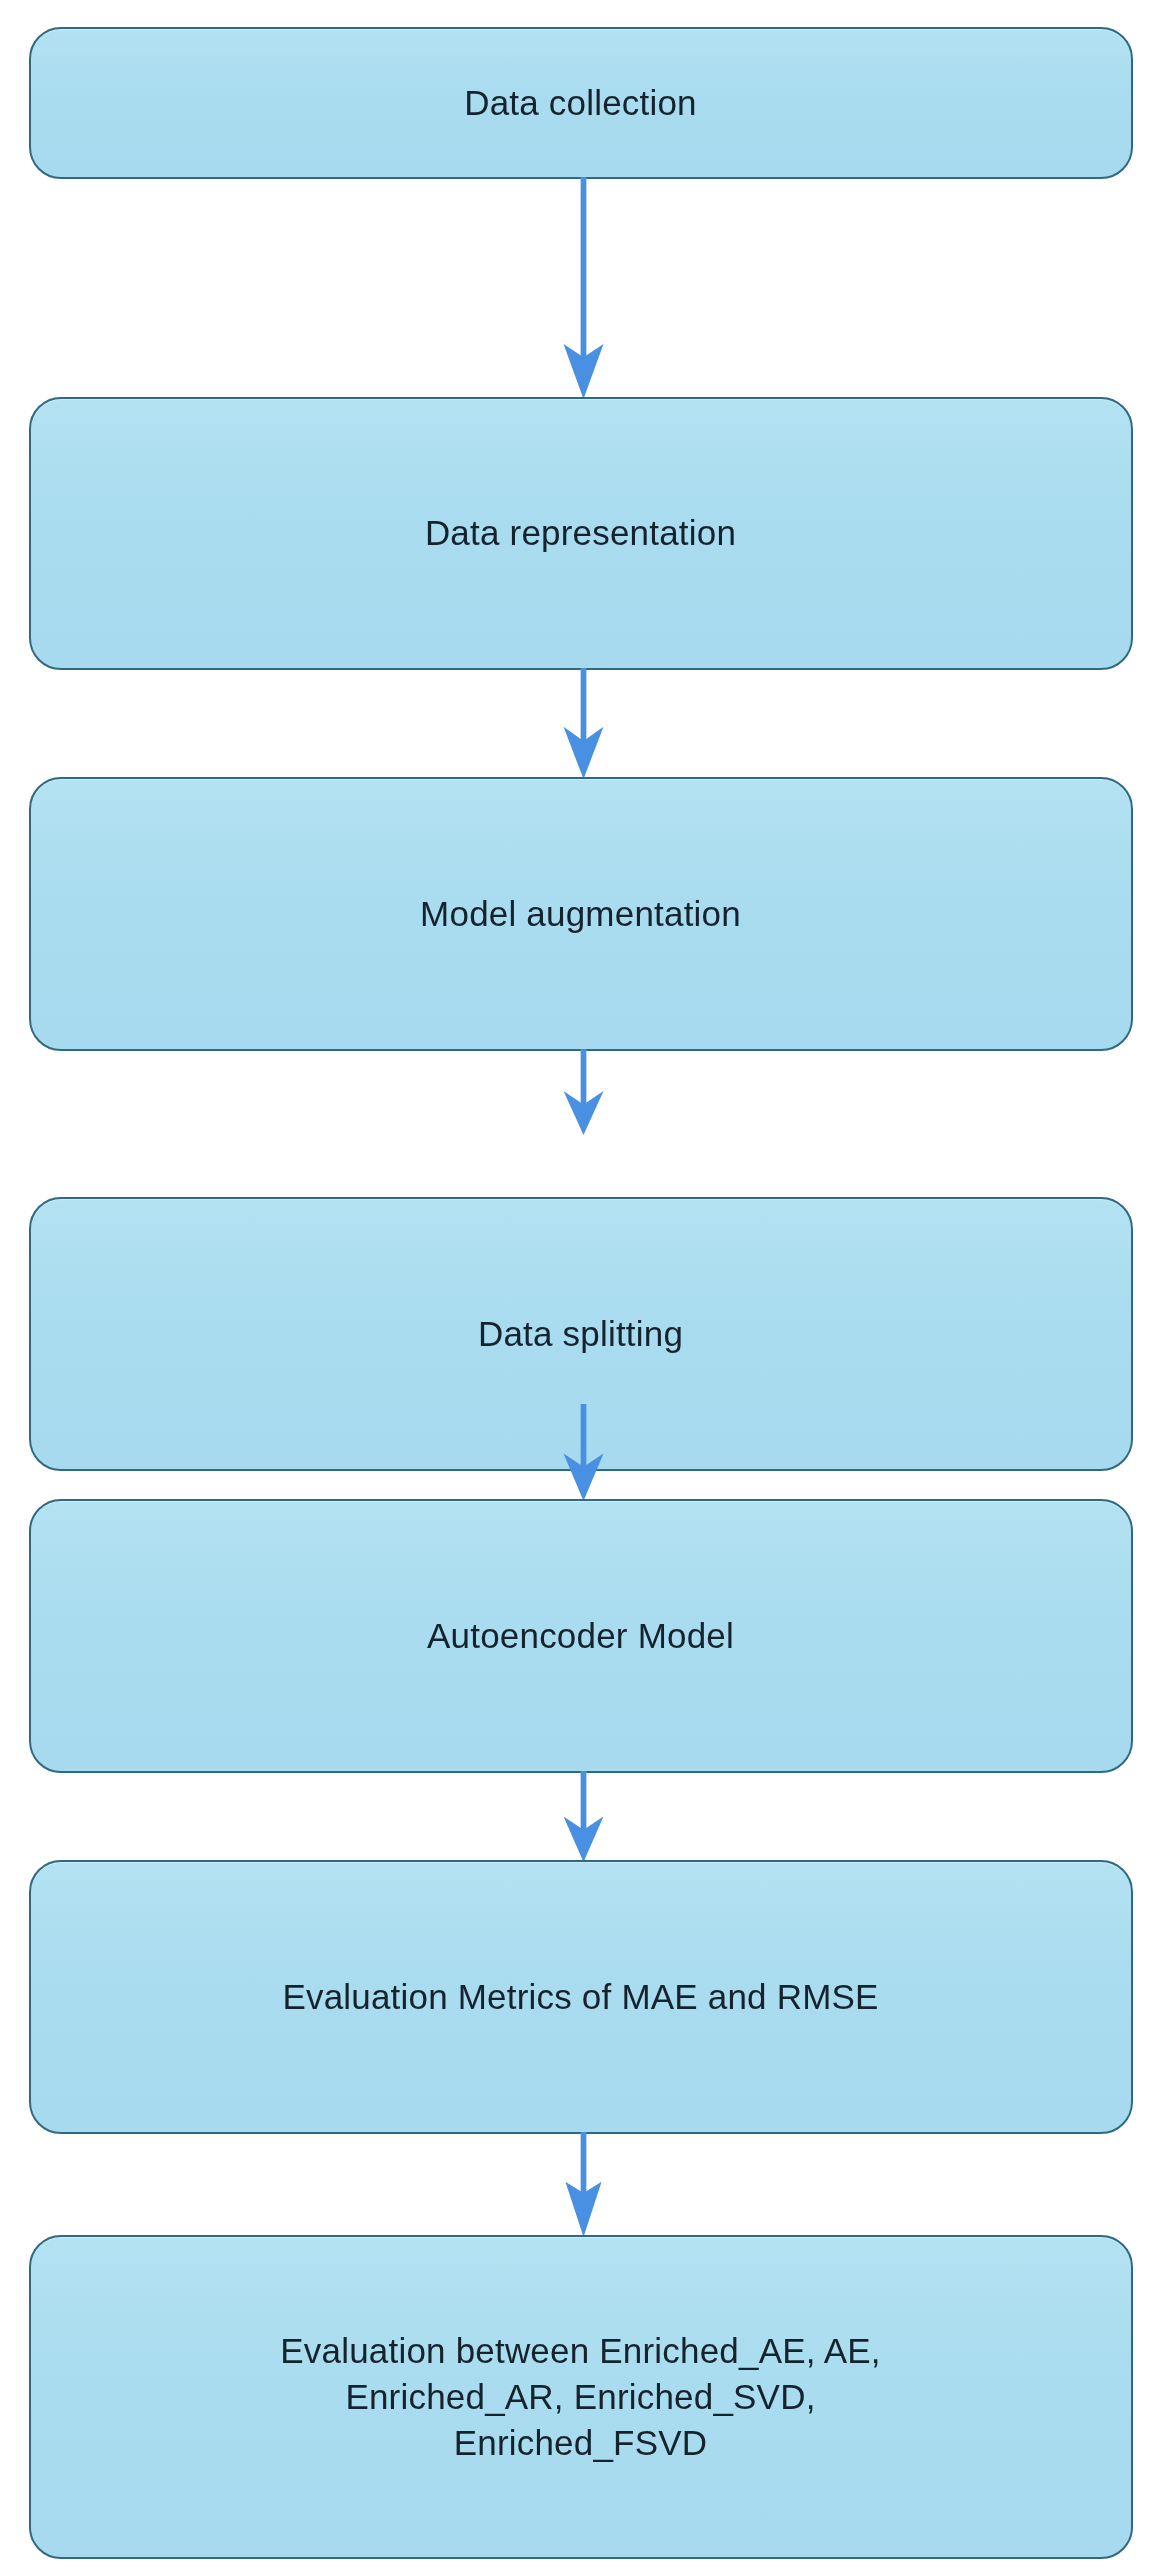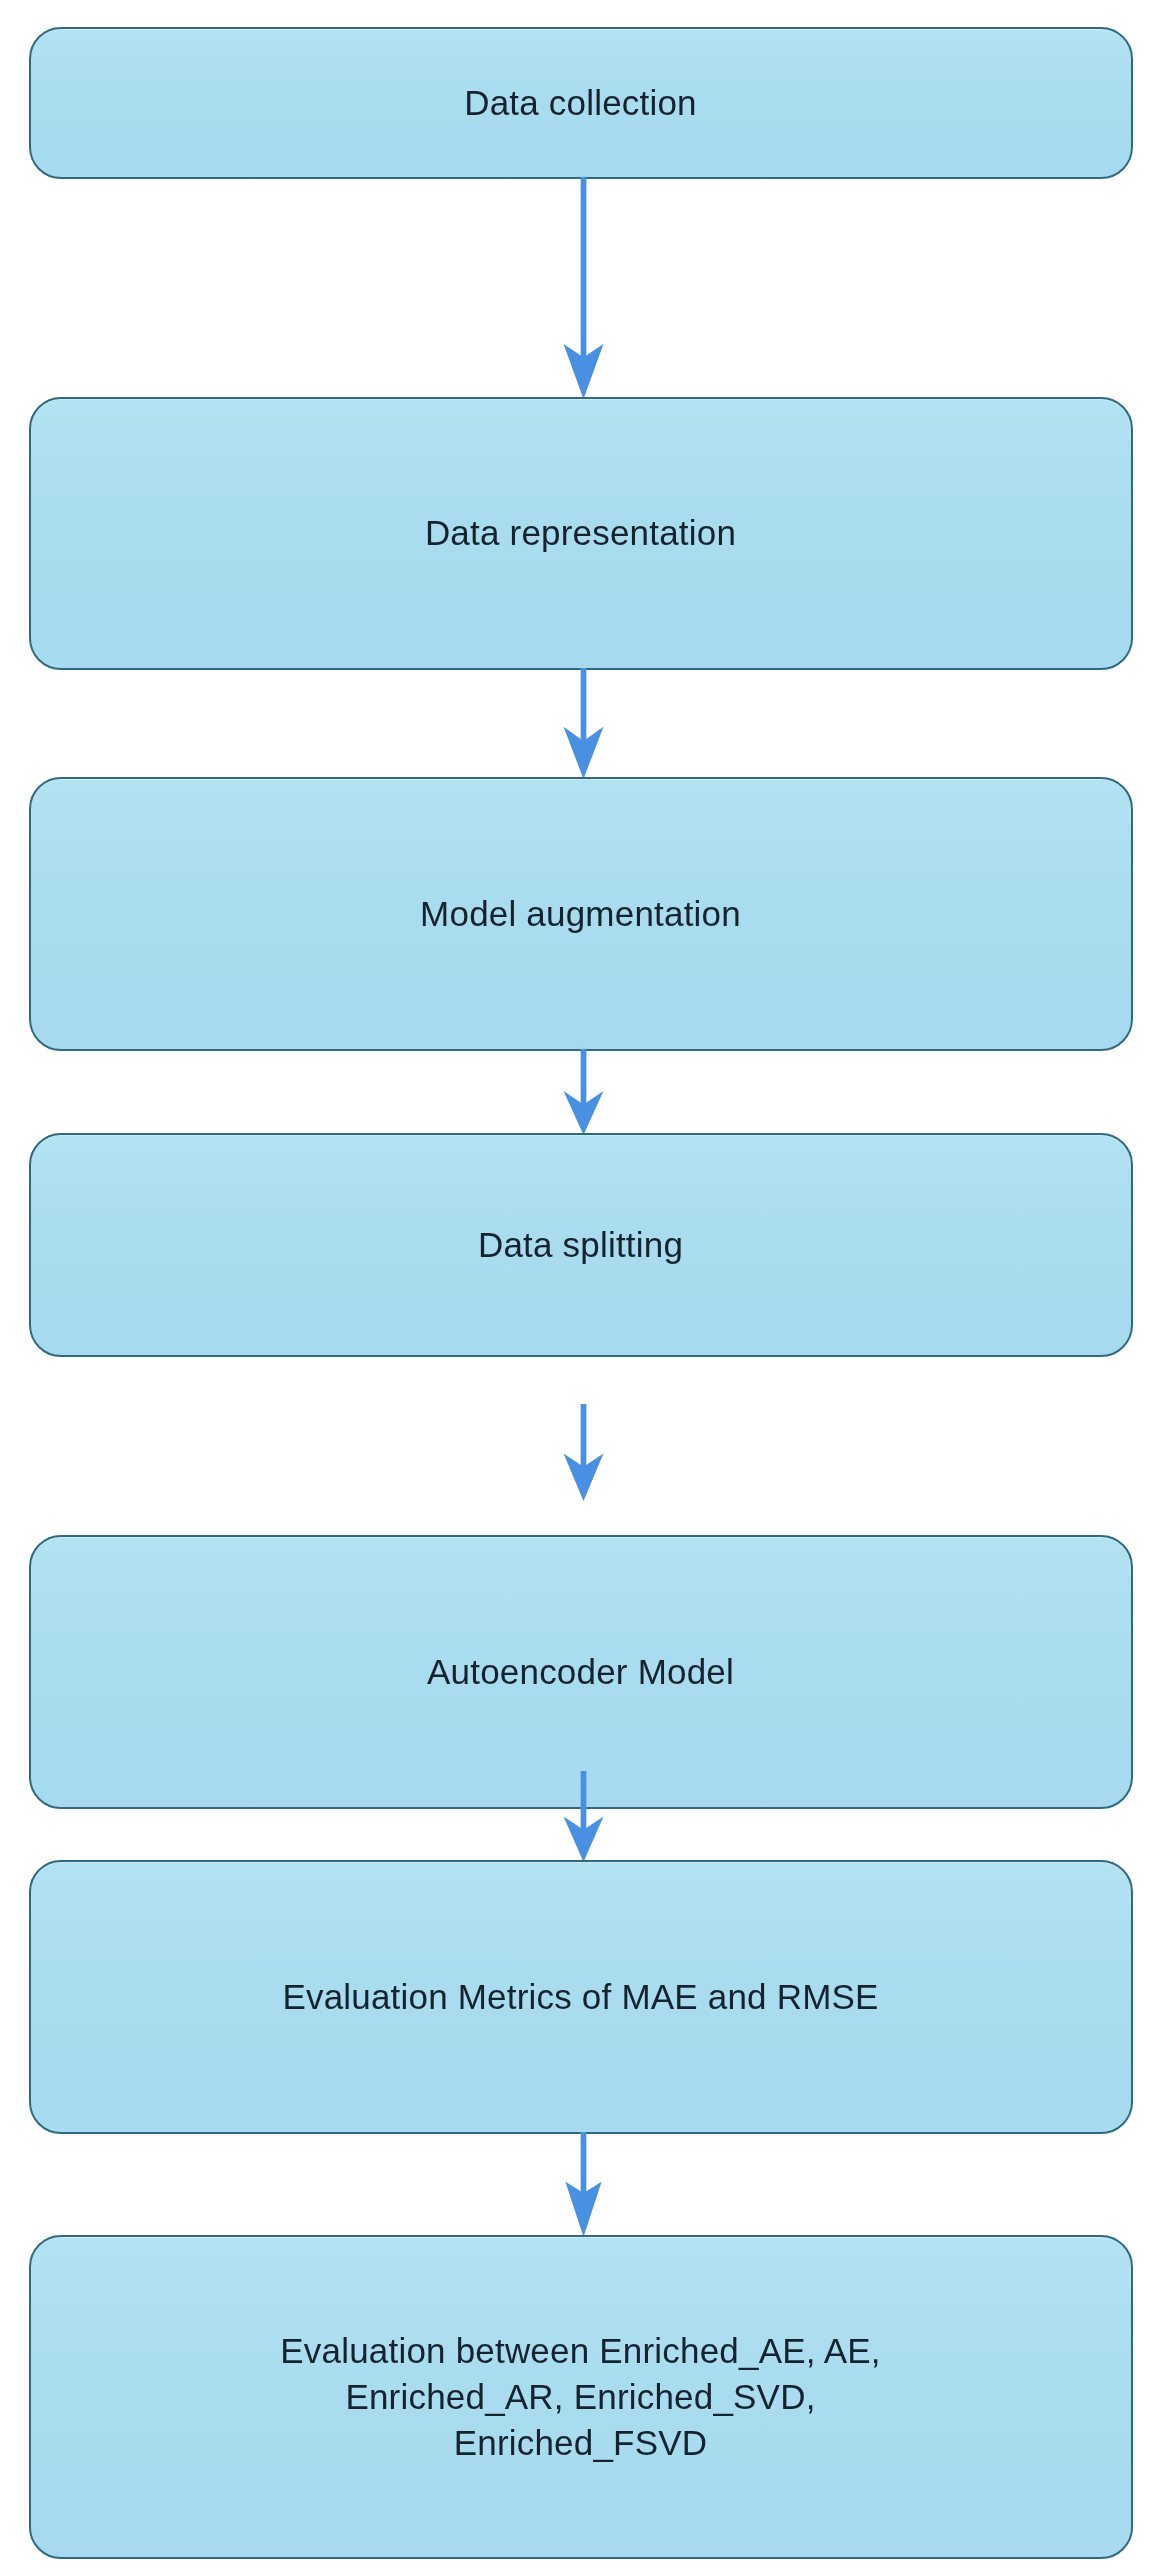--- a/index.html
+++ b/index.html
@@ -46,22 +46,22 @@
     letter-spacing: 0.2px;
     font-weight: 400;
     padding: 0 25px;
     white-space: pre-line;
   }
 
   
   .node.n1 { top: 27px;   height: 152px; }
   .node.n2 { top: 397px;  height: 273px; text-align: right; }
   .node.n3 { top: 777px;  height: 274px; }
-  .node.n4 { top: 1133px; height: 224px; }
-  .node.n5 { top: 1499px; height: 274px; margin-top: 36px; }
+  .node.n4 { top: 1197px; height: 274px; }
+  .node.n5 { top: 1499px; height: 274px; }
   .node.n6 { top: 1860px; height: 274px; }
   .node.n7 { top: 2235px; height: 324px; }
 
   .arrow {
     position: absolute;
     left: 554px;
     width: 59px;
   }
   .arrow svg { display: block; width: 59px; height: 100%; }
 

